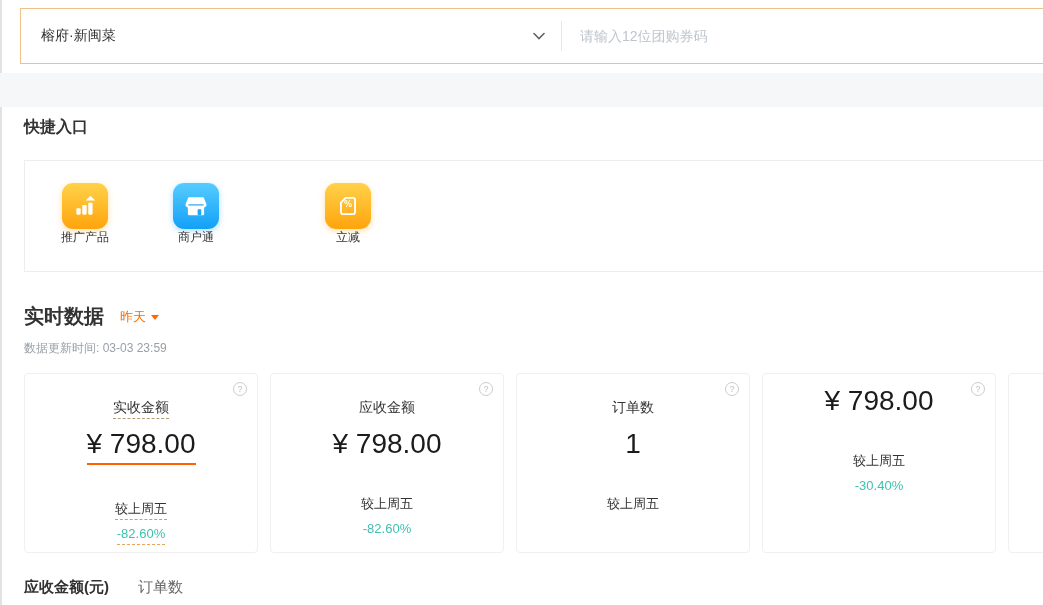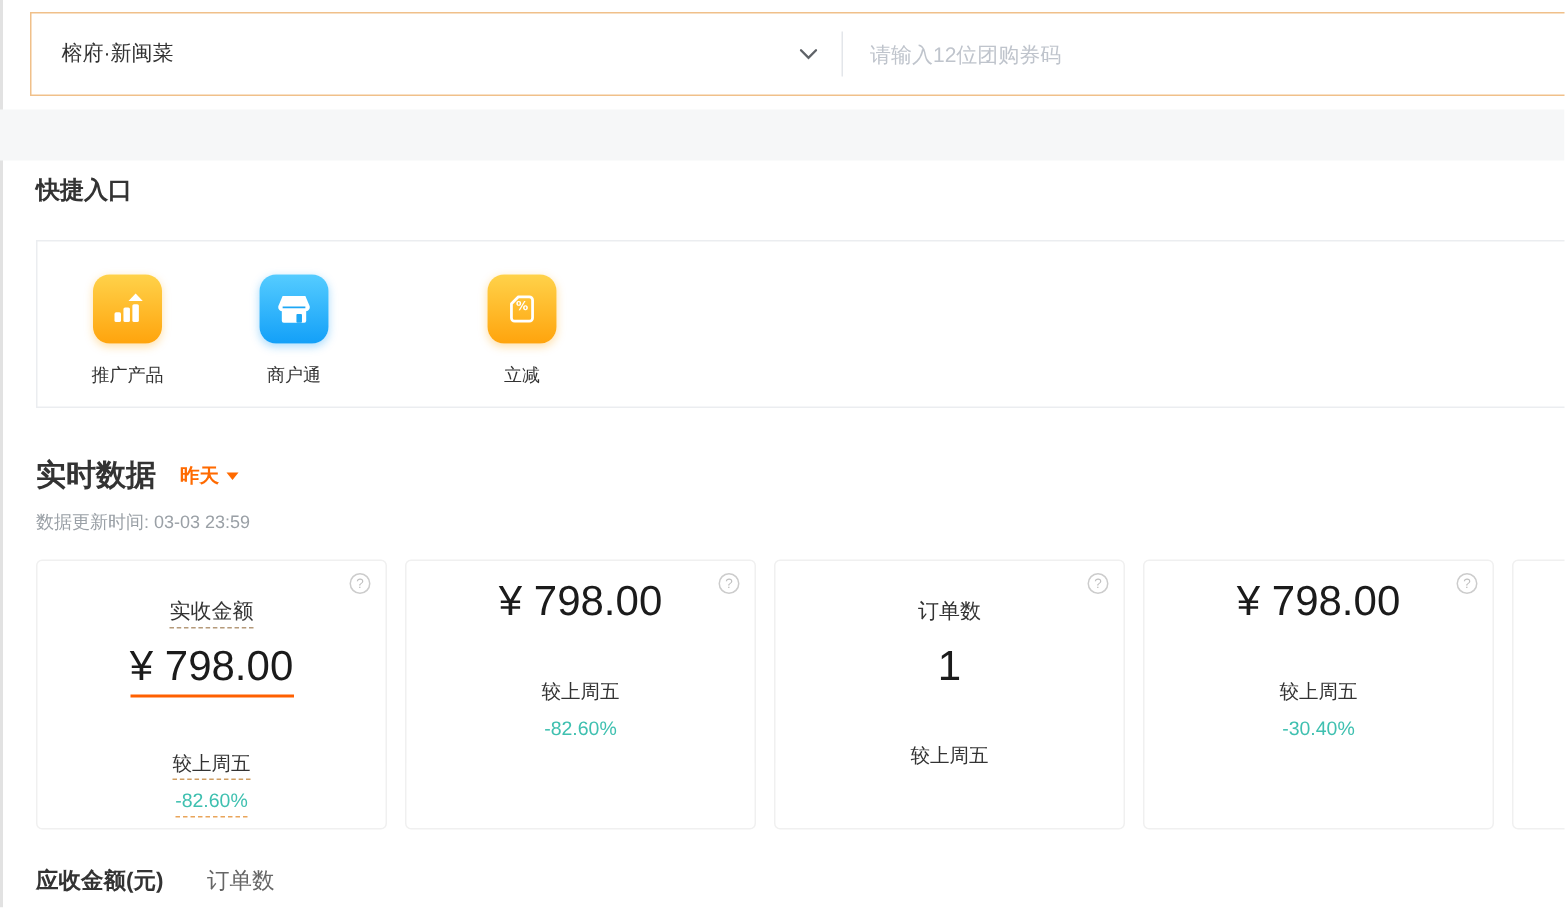--- a/index.html
+++ b/index.html
@@ -28,27 +28,27 @@
   .quick-box { position:absolute; left:24px; top:160px; width:1030px; height:112px;
     background:#fff; border:1px solid #ebedf0; }
   .quick-item { position:absolute; top:22px; width:64px; text-align:center; cursor:pointer; }
   .qi-1 { left:28px; } .qi-2 { left:139px; } .qi-3 { left:291px; }
   .app-icon { width:46px; height:46px; border-radius:11px; margin:0 auto;
     display:flex; align-items:center; justify-content:center; }
   .icon-yellow { background:linear-gradient(180deg,#ffd24a 0%,#ffa40d 100%);
     box-shadow:0 2px 6px rgba(255,170,20,.35); }
   .icon-blue { background:linear-gradient(180deg,#55ccff 0%,#13a0f8 100%);
     box-shadow:0 2px 6px rgba(30,160,245,.35); }
-  .quick-label { margin-top:13px; font-size:12px; color:#333; }
+  .quick-label { margin-top:0; font-size:12px; color:#333; }
 
   
   .realtime-head { position:absolute; left:24px; top:303px; display:flex; align-items:center; }
   .realtime-title { font-size:20px; font-weight:bold; color:#333; }
   .range-dropdown { margin-left:16px; font-size:13px; color:#ff6a00; cursor:pointer;
-    display:flex; align-items:center;font-weight:bold; }
+    display:flex; align-items:center; }
   .caret-down { width:0; height:0; border-left:4px solid transparent; border-right:4px solid transparent;
     border-top:5px solid #ff6a00; margin-left:5px; margin-top:1px; }
   .update-time { position:absolute; left:24px; top:340px; font-size:12px; color:#9aa0a6; }
 
   .cards-row { position:absolute; left:24px; top:373px; display:flex; gap:12px; }
   .metric-card { width:234px; height:180px; background:#fff; border:1px solid #f0f0f0;
     border-radius:4px; position:relative; text-align:center; cursor:pointer; }
   .help-icon { position:absolute; top:8px; right:10px; width:14px; height:14px; border-radius:50%;
     border:1px solid #cccccc; color:#c0c0c0; font-size:9px; line-height:13px; text-align:center; }
   .card-label { margin-top:25px; font-size:14px; color:#333; }
@@ -132,20 +132,21 @@
 <div class="cards-row">
   <div class="metric-card selected">
     <div class="help-icon">?</div>
     <div class="card-label"><span>实收金额</span></div>
     <div class="card-value"><span>¥ 798.00</span></div>
     <div class="card-compare"><span>较上周五</span></div>
     <div class="card-change"><span>-82.60%</span></div>
   </div>
   <div class="metric-card">
     <div class="help-icon">?</div>
+    <div class="card-label"><span>应收金额</span></div>
     <div class="card-value"><span>¥ 798.00</span></div>
     <div class="card-compare"><span>较上周五</span></div>
     <div class="card-change"><span>-82.60%</span></div>
   </div>
   <div class="metric-card">
     <div class="help-icon">?</div>
     <div class="card-label"><span>订单数</span></div>
     <div class="card-value"><span>1</span></div>
     <div class="card-compare"><span>较上周五</span></div>
   </div>

